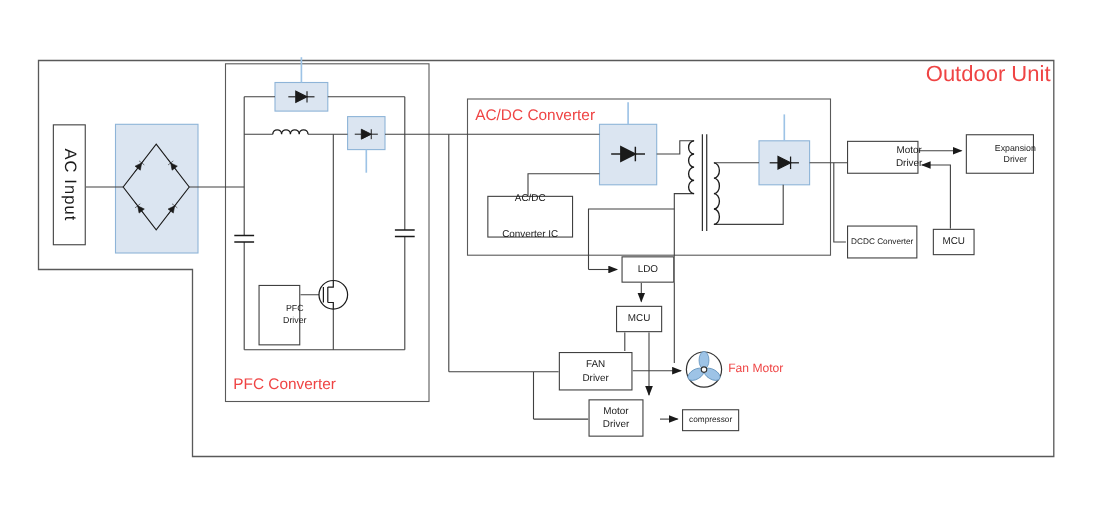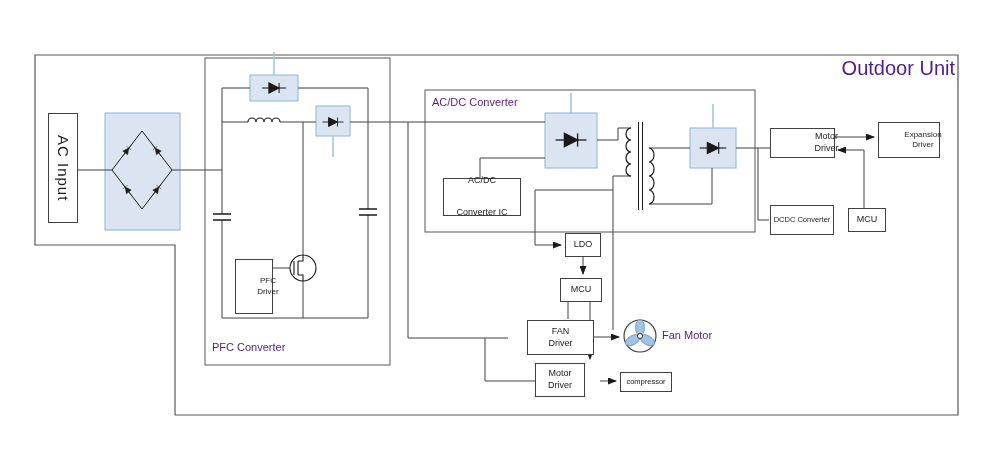--- a/index.html
+++ b/index.html
@@ -2,23 +2,23 @@
 <html><head>
 <meta charset="utf-8">
 <style>
   html,body{margin:0;padding:0;background:#ffffff;}
   .canvas{position:relative;width:1000px;height:460px;background:#ffffff;
           font-family:"Liberation Sans",sans-serif;color:#1a1a1a;overflow:hidden;}
   .canvas svg{position:absolute;left:0;top:0;}
   .box{position:absolute;background:#ffffff;border:1px solid #404040;
        display:flex;flex-direction:column;align-items:center;justify-content:center;
        text-align:center;line-height:1.3;color:#1a1a1a;box-sizing:border-box;}
-  .label{position:absolute;color:#4c1d95;white-space:nowrap;}
+  .label{position:absolute;color:#ef4444;white-space:nowrap;}
   .vtext{writing-mode:vertical-rl;letter-spacing:1px;}
-  .t20{font-size:20px;} .t12{font-size:11px;} .t11{font-size:11px;}
+  .t20{font-size:20px;} .t12{font-size:14px;} .t11{font-size:11px;}
   .t9{font-size:9px;} .t8{font-size:8px;padding-left:28px;} .t7{font-size:7.5px;}
 </style>
 </head>
 <body>
 
 <div class="canvas">
 
   <svg width="1000" height="460" viewBox="0 0 1000 460">
     <defs>
       <marker id="arr" markerWidth="9" markerHeight="7" refX="8" refY="3.5" orient="auto">
@@ -171,29 +171,29 @@
   </div>
 
   <div class="box t7" style="left:770px;top:205px;width:64px;height:30px;">
     <span>DCDC Converter</span>
   </div>
 
   <div class="box t9" style="left:848px;top:208px;width:38px;height:24px;">
     <span>MCU</span>
   </div>
 
-  <div class="box t9" style="left:565px;top:233px;width:36px;height:24px;">
+  <div class="box t9" style="left:565px;top:233px;width:48px;height:24px;">
     <span>LDO</span>
   </div>
 
   <div class="box t9" style="left:560px;top:278px;width:42px;height:24px;">
     <span>MCU</span>
   </div>
 
-  <div class="box t9" style="left:508px;top:320px;width:67px;height:35px;margin-left:19px;">
+  <div class="box t9" style="left:508px;top:320px;width:67px;height:35px;">
     <span>FAN</span>
     <span>Driver</span>
   </div>
 
   <div class="box t9" style="left:535px;top:363px;width:50px;height:34px;">
     <span>Motor</span>
     <span>Driver</span>
   </div>
 
   <div class="box t7" style="left:620px;top:372px;width:52px;height:20px;">

